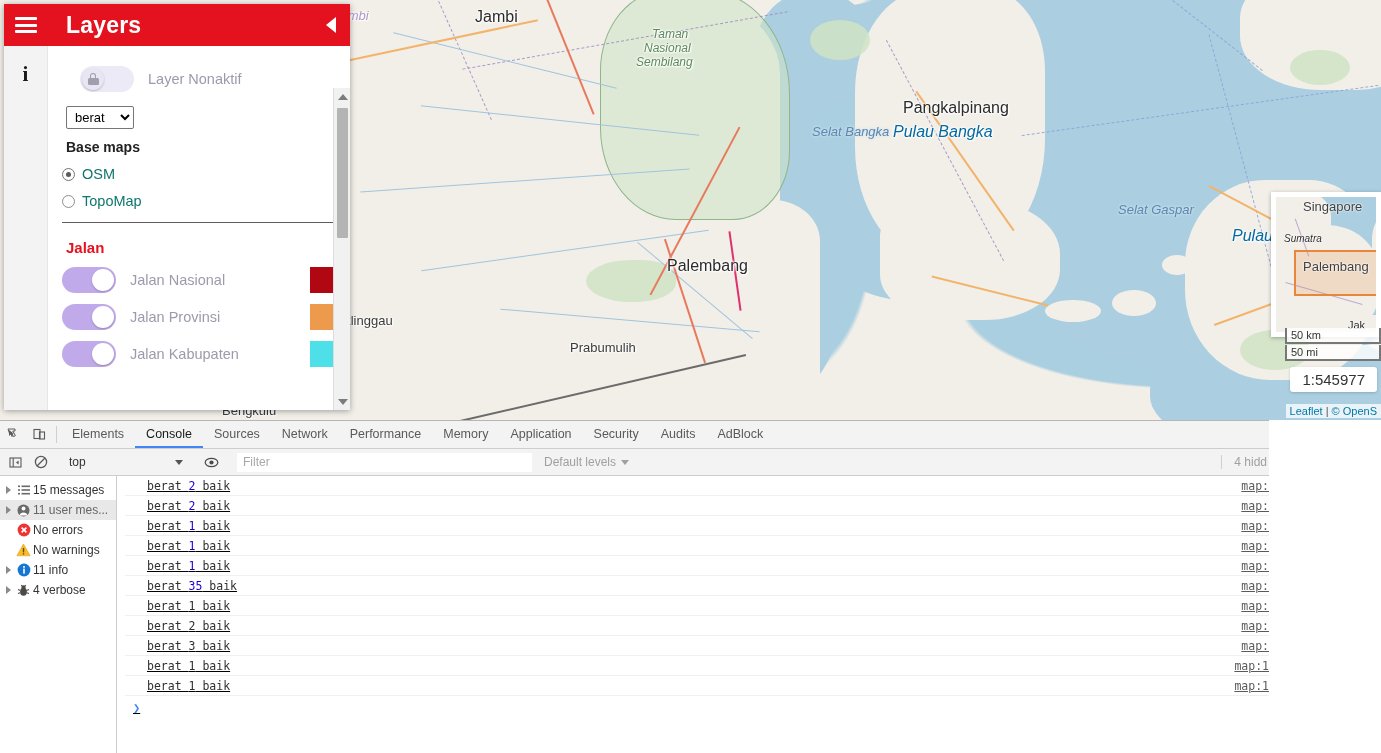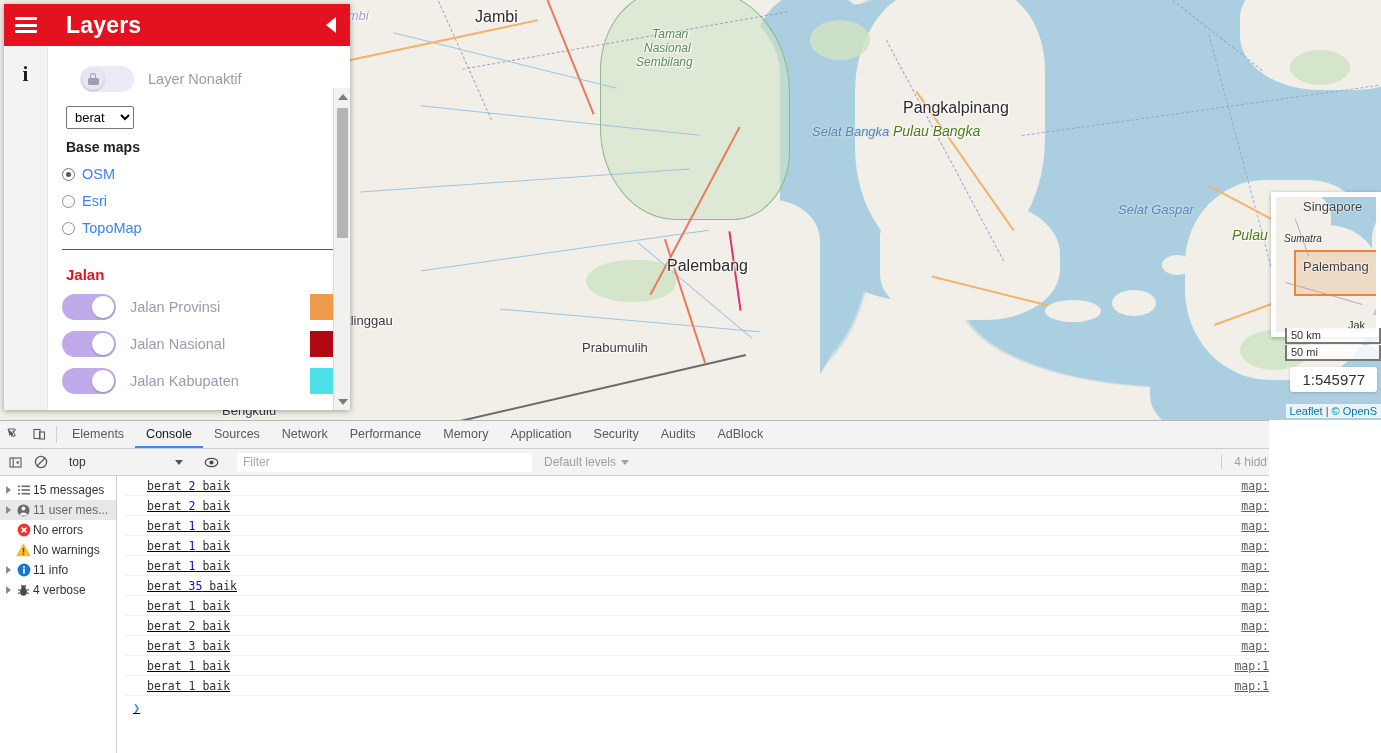--- a/index.html
+++ b/index.html
@@ -49,21 +49,21 @@
     position: absolute; height: 2px;
   }
   .maplabel {
     position: absolute;
     color: #3d3d3d;
     white-space: nowrap;
     text-shadow: 0 0 3px #fff, 0 0 3px #fff, 0 0 2px #fff, 1px 1px 2px #fff;
     pointer-events: none;
   }
   .maplabel.city { font-size: 16px; color: #2b2b2b; }
-  .maplabel.island { font-size: 14px; font-style: italic; color: #4d7c0f; }
+  .maplabel.island { font-size: 16px; font-style: italic; color: #0369a1; }
   .maplabel.strait { font-size: 13px; font-style: italic; color: #5d86b0; text-shadow: 0 0 3px #cfe4ef, 0 0 3px #cfe4ef; }
   .maplabel.region { font-size: 13px; font-style: italic; color: #b098c4; }
   .maplabel.park { font-size: 12px; font-style: italic; color: #5b8a5b; text-align: center; line-height: 1.15; }
   .maplabel.faint { font-size: 13px; font-style: italic; color: #cfcfcf; }
   .maplabel.town { font-size: 13px; color: #3a3a3a; }
   .boundary {
     position: absolute; border-top: 1px dashed #9b84c0; opacity: .8;
   }
   .boundary-blue { position: absolute; border-top: 1px dashed #8e9ed8; opacity: .85; }
 
@@ -176,21 +176,21 @@
   .radio {
     width: 13px; height: 13px; border-radius: 50%;
     border: 1px solid #8d8d8d; background: #fdfdfd;
     flex: 0 0 auto; position: relative;
   }
   .radio.checked { border-color: #767676; }
   .radio.checked::after {
     content: ''; position: absolute; left: 3px; top: 3px;
     width: 5px; height: 5px; border-radius: 50%; background: #5a5a5a;
   }
-  .radio-label { margin-left: 7px; font-size: 14.5px; color: #3b82f6; }
+  .radio-label { margin-left: 7px; font-size: 14.5px; color: #0f766e; }
   .divider {
     height: 1px; background: #5d5d5d; margin: 13px 14px 0 14px;
   }
   .group-title {
     color: #e4121f; font-size: 15px; font-weight: bold;
     margin: 16px 0 0 18px;
   }
   .layer-row {
     display: flex; align-items: center; margin: 11px 0 0 14px;
     padding-right: 14px;
@@ -434,21 +434,21 @@
         <div class="maplabel city" style="left: 475px; top: 8px;">Jambi</div>
         <div class="maplabel park" style="left: 652px; top: 28px;">Taman</div>
         <div class="maplabel park" style="left: 644px; top: 42px;">Nasional</div>
         <div class="maplabel park" style="left: 636px; top: 56px;">Sembilang</div>
         <div class="maplabel city" style="left: 903px; top: 99px;">Pangkalpinang</div>
         <div class="maplabel strait" style="left: 812px; top: 124px;">Selat Bangka</div>
         <div class="maplabel island" style="left: 893px; top: 123px;">Pulau Bangka</div>
         <div class="maplabel strait" style="left: 1118px; top: 202px;">Selat Gaspar</div>
         <div class="maplabel island" style="left: 1232px; top: 227px;">Pulau Belitung</div>
         <div class="maplabel city" style="left: 667px; top: 257px;">Palembang</div>
-        <div class="maplabel town" style="left: 582px; top: 340px;">Prabumulih</div>
+        <div class="maplabel town" style="left: 570px; top: 340px;">Prabumulih</div>
         <div class="maplabel town" style="left: 337px; top: 313px;">uklinggau</div>
         <div class="maplabel town" style="left: 222px; top: 403px;">Bengkulu</div>
         <div class="maplabel faint" style="left: 88px; top: 93px;">Sungai Penuh</div>
         <div class="maplabel faint" style="left: 112px; top: 163px;">Taman</div>
         <div class="maplabel faint" style="left: 104px; top: 180px;">Nasional</div>
         <div class="maplabel faint" style="left: 112px; top: 197px;">Kerinci</div>
         <div class="maplabel faint" style="left: 150px; top: 214px;">Seblat</div>
       </div>
 
     <div id="minimap">
@@ -516,45 +516,41 @@
         </div>
 
         <div class="section-sub">Base maps</div>
         <div id="basemap-options">
             <div class="radio-row">
               <div class="radio checked"></div>
               <div class="radio-label">OSM</div>
             </div>
             <div class="radio-row">
               <div class="radio"></div>
-              <div class="radio-label">Esri</div>
-            </div>
-            <div class="radio-row">
-              <div class="radio"></div>
               <div class="radio-label">TopoMap</div>
             </div>
           </div>
 
         <div class="divider"></div>
 
         <div id="layer-groups">
             <div class="group-title">Jalan</div>
             <div class="layer-row">
               <div class="switch on">
                 <div class="knob"></div>
               </div>
-              <div class="layer-name">Jalan Provinsi</div>
-              <div class="swatch" style="background: rgb(238, 154, 77);"></div>
+              <div class="layer-name">Jalan Nasional</div>
+              <div class="swatch" style="background: rgb(176, 7, 18);"></div>
             </div>
             <div class="layer-row">
               <div class="switch on">
                 <div class="knob"></div>
               </div>
-              <div class="layer-name">Jalan Nasional</div>
-              <div class="swatch" style="background: rgb(176, 7, 18);"></div>
+              <div class="layer-name">Jalan Provinsi</div>
+              <div class="swatch" style="background: rgb(238, 154, 77);"></div>
             </div>
             <div class="layer-row">
               <div class="switch on">
                 <div class="knob"></div>
               </div>
               <div class="layer-name">Jalan Kabupaten</div>
               <div class="swatch" style="background: rgb(77, 224, 232);"></div>
             </div>
           </div>
 

